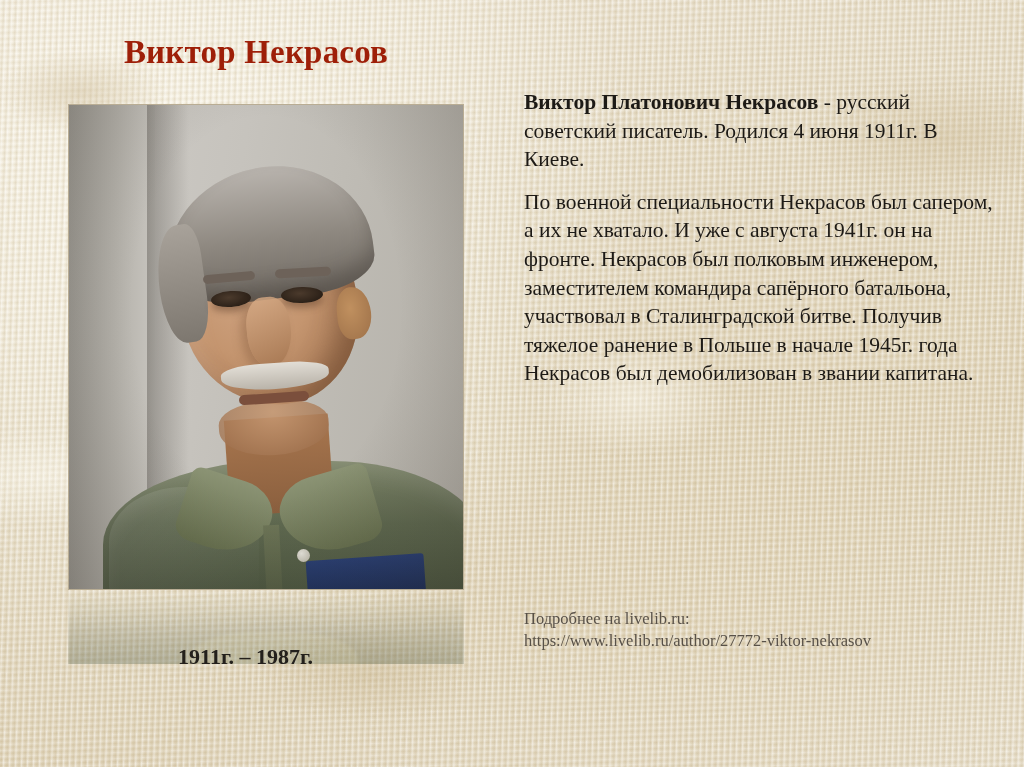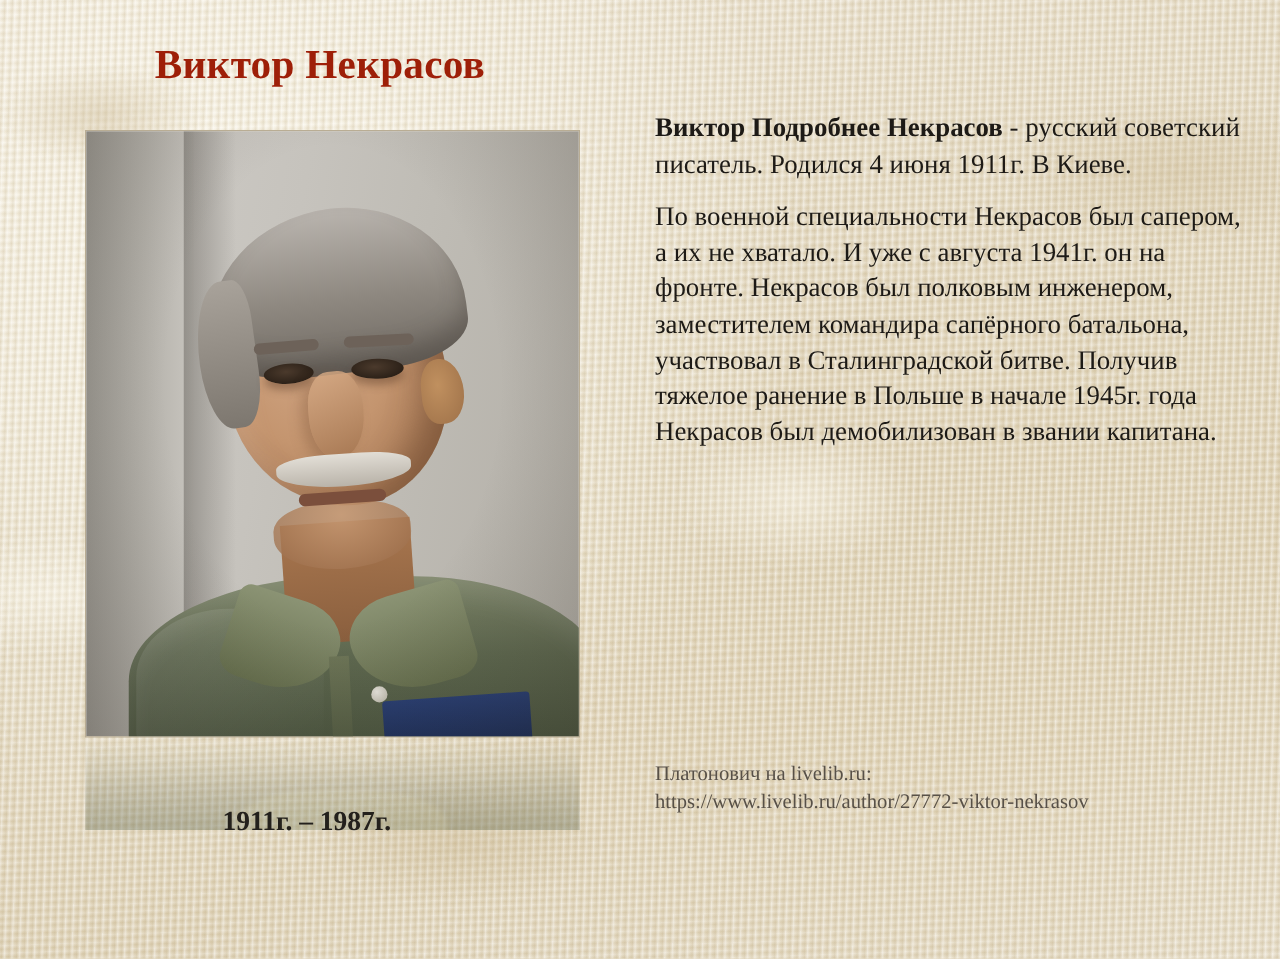--- a/index.html
+++ b/index.html
@@ -369,23 +369,23 @@
     <div class="reflection">
       <div class="mini"></div>
       <div class="mini-collar"></div>
     </div>
   </div>
 
   <div class="dates">1911г. – 1987г.</div>
 
   <div class="text-col">
     <p class="para">
-      <span class="lead">Виктор Подробнее Некрасов</span><span> - русский советский писатель. Родился 4 июня 1911г. В Киеве.</span>
+      <span class="lead">Виктор Платонович Некрасов</span><span> - русский советский писатель. Родился 4 июня 1911г. В Киеве.</span>
     </p>
     <p class="para">По военной специальности Некрасов был сапером, а их не хватало. И  уже с августа 1941г. он на фронте. Некрасов был полковым инженером, заместителем командира сапёрного батальона, участвовал в Сталинградской битве. Получив тяжелое ранение в Польше в начале 1945г.  года Некрасов был демобилизован в звании капитана.</p>
   </div>
 
   <div class="source">
-    <div>Платонович на livelib.ru:</div>
+    <div>Подробнее на livelib.ru:</div>
     <a href="#">https://www.livelib.ru/author/27772-viktor-nekrasov</a>
   </div>
 
 </div>
 
 </body></html>

